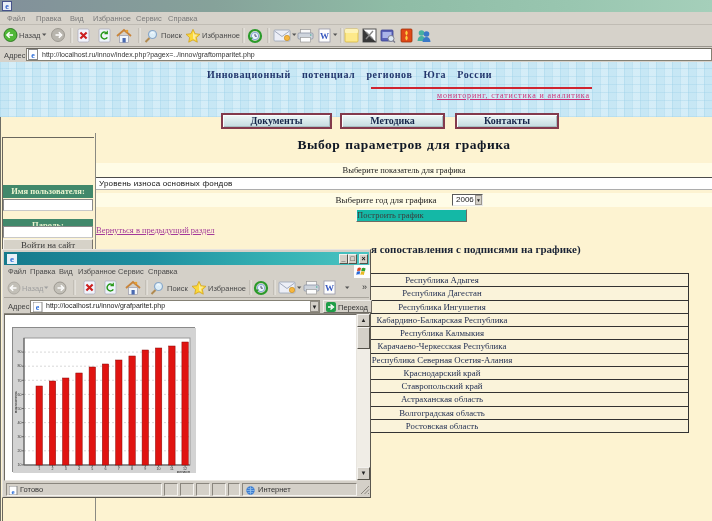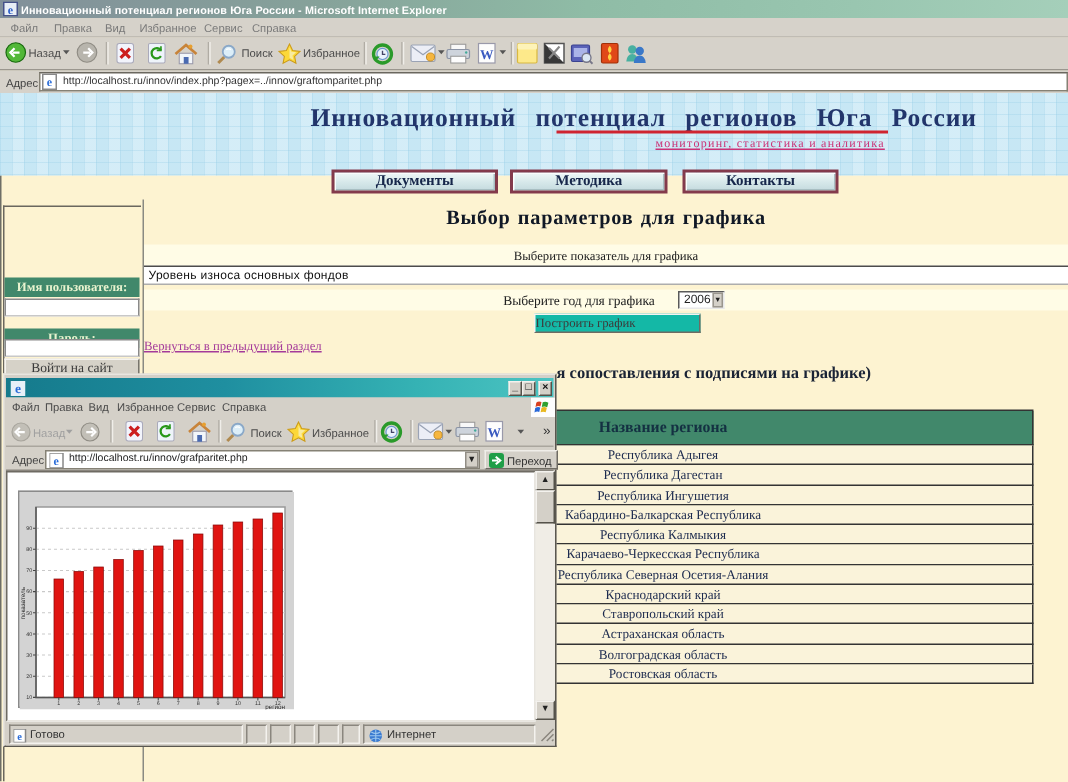--- a/index.html
+++ b/index.html
@@ -12,21 +12,21 @@
 #mmenu span{position:absolute;top:2px}
 #mtool{left:0;top:25px;width:712px;height:22px;background:#d6d2ca;border-bottom:1px solid #9a968e}
 #maddr{left:0;top:47px;width:712px;height:15px;background:#d6d2ca}
 #maddr .lbl{left:4px;top:4px;font-size:7.5px;color:#444}
 #maddr .inp{left:26px;top:1px;width:686px;height:13px;background:#fff;border:1px solid #858175;border-top-color:#6a675e}
 #maddr .url{left:42px;top:4px;font-size:7px;color:#333;white-space:nowrap}
 
 #content{left:0;top:62px;width:712px;height:459px;background:#fdf3d1}
 #bluehead{left:0;top:0;width:712px;height:55px;background-color:#cbe8f3;
  background-image:repeating-linear-gradient(90deg,rgba(155,208,232,.35) 0 1px,rgba(0,0,0,0) 1px 8px),repeating-linear-gradient(0deg,rgba(155,208,232,.35) 0 1px,rgba(0,0,0,0) 1px 8px),repeating-linear-gradient(90deg,rgba(195,230,246,.5) 0 8px,rgba(222,242,252,.5) 8px 16px)}
-#btitle{left:207px;top:7px;font-family:"Liberation Serif",serif;font-size:17px;font-weight:bold;color:#22356b;white-space:nowrap;word-spacing:8px;letter-spacing:.6px}
+#btitle{left:207px;top:7px;font-family:"Liberation Serif",serif;font-size:10px;font-weight:bold;color:#22356b;white-space:nowrap;word-spacing:8px;letter-spacing:.6px}
 #redline{left:371px;top:25px;width:221px;height:2px;background:#cf2430}
 #subt{left:437px;top:29px;font-family:"Liberation Serif",serif;font-size:8px;color:#cc3377;white-space:nowrap;text-decoration:underline;letter-spacing:0.85px}
 .navbtn{top:51px;height:16px;border:2px solid #833a4c;background:linear-gradient(180deg,#f0f8f8,#d6e8ea 55%,#c4dade);text-align:center;font-family:"Liberation Serif",serif;font-weight:bold;font-size:10px;color:#16264a;line-height:12px;box-shadow:inset 1px 1px 0 #fbfdfd,inset -1px -1px 0 #a8bec2}
 #sidebox{left:2px;top:75px;width:92px;height:384px;border:1px solid #6a675e;border-bottom:none;border-right:none}
 .gband{left:3px;width:90px;height:13px;background:#41886b;text-align:center;font-family:"Liberation Serif",serif;font-weight:bold;font-size:8.5px;color:#e9f3cf;line-height:13px}
 .winp{left:3px;width:90px;height:12px;background:#fff;border:1px solid #8a8a8a;border-bottom-color:#c8c8c8}
 #loginbtn{left:3px;top:177px;width:90px;height:13px;background:#d6d2c8;border:1px solid;border-color:#f5f3ef #77746c #77746c #f5f3ef;text-align:center;font-family:Liberation Serif, serif;font-size:9px;color:#3a3a3a;line-height:11px}
 #vline{left:95px;top:71px;width:1px;height:388px;background:#8a8a82}
 #h1{left:96px;top:75px;width:616px;text-align:center;font-family:"Liberation Serif",serif;font-size:13.5px;font-weight:bold;color:#101826;letter-spacing:.5px;word-spacing:1px}
 .frow{left:96px;width:616px;background:#fffce6;text-align:center;font-family:"Liberation Serif",serif;font-size:8.5px;color:#222}
@@ -62,21 +62,20 @@
 .spane{top:1px;height:13px;border:1px solid;border-color:#8a867e #f4f2ee #f4f2ee #8a867e;font-size:7.5px;color:#333}
 #chartbox{left:7px;top:12px;width:183px;height:145px;background:#d3d3d3;border:1px solid #8a8a8a}
 </style></head>
 <body>
 <div id="stage">
 <div class="abs" id="mtitle">
       <svg class="abs" style="left:2px;top:1px" width="10" height="10">
         <rect x="0.5" y="0.5" width="9" height="9" fill="#e8eef6" stroke="#46528a" stroke-width="1"></rect>
         <text x="5" y="8" font-size="8" font-weight="bold" fill="#2a5cc8" text-anchor="middle" font-family="Liberation Serif">e</text>
       </svg>
-      <span class="abs txt">Инновационный потенциал регионов Юга России - Microsoft Internet Explorer</span>
     </div>
 <div class="abs" id="mmenu">
       <span style="left:7px">Файл</span>
       <span style="left:36px">Правка</span>
       <span style="left:70px">Вид</span>
       <span style="left:93px">Избранное</span>
       <span style="left:136px">Сервис</span>
       <span style="left:168px">Справка</span>
     </div>
 <div class="abs" id="mtool">
@@ -201,21 +200,20 @@
   <div class="abs" id="h1">Выбор параметров для графика</div>
   <div class="abs frow" style="top:101px;height:14px;line-height:14px">Выберите показатель для графика</div>
   <div class="abs" id="sel1">Уровень износа основных фондов</div>
   <div class="abs frow" style="top:131px;height:14px;line-height:14px;font-size:9px"><span style="margin-right:36px">Выберите год для графика</span></div>
   <div class="abs" id="yrsel">2006</div>
       <div class="abs" id="yrbtn">▼</div>
   <div class="abs" id="gobtn">Построить график</div>
   <div class="abs" id="backlink"><a>Вернуться в предыдущий раздел</a></div>
   <span class="abs" id="boldtxt">я сопоставления с подписями на графике)</span>
   <div class="abs" id="rtable">
-    <div class="hd">Название региона</div>
     <div class="rw">Республика Адыгея</div>
     <div class="rw">Республика Дагестан</div>
     <div class="rw">Республика Ингушетия</div>
     <div class="rw">Кабардино-Балкарская Республика</div>
     <div class="rw">Республика Калмыкия</div>
     <div class="rw">Карачаево-Черкесская Республика</div>
     <div class="rw">Республика Северная Осетия-Алания</div>
     <div class="rw">Краснодарский край</div>
     <div class="rw">Ставропольский край</div>
     <div class="rw">Астраханская область</div>

